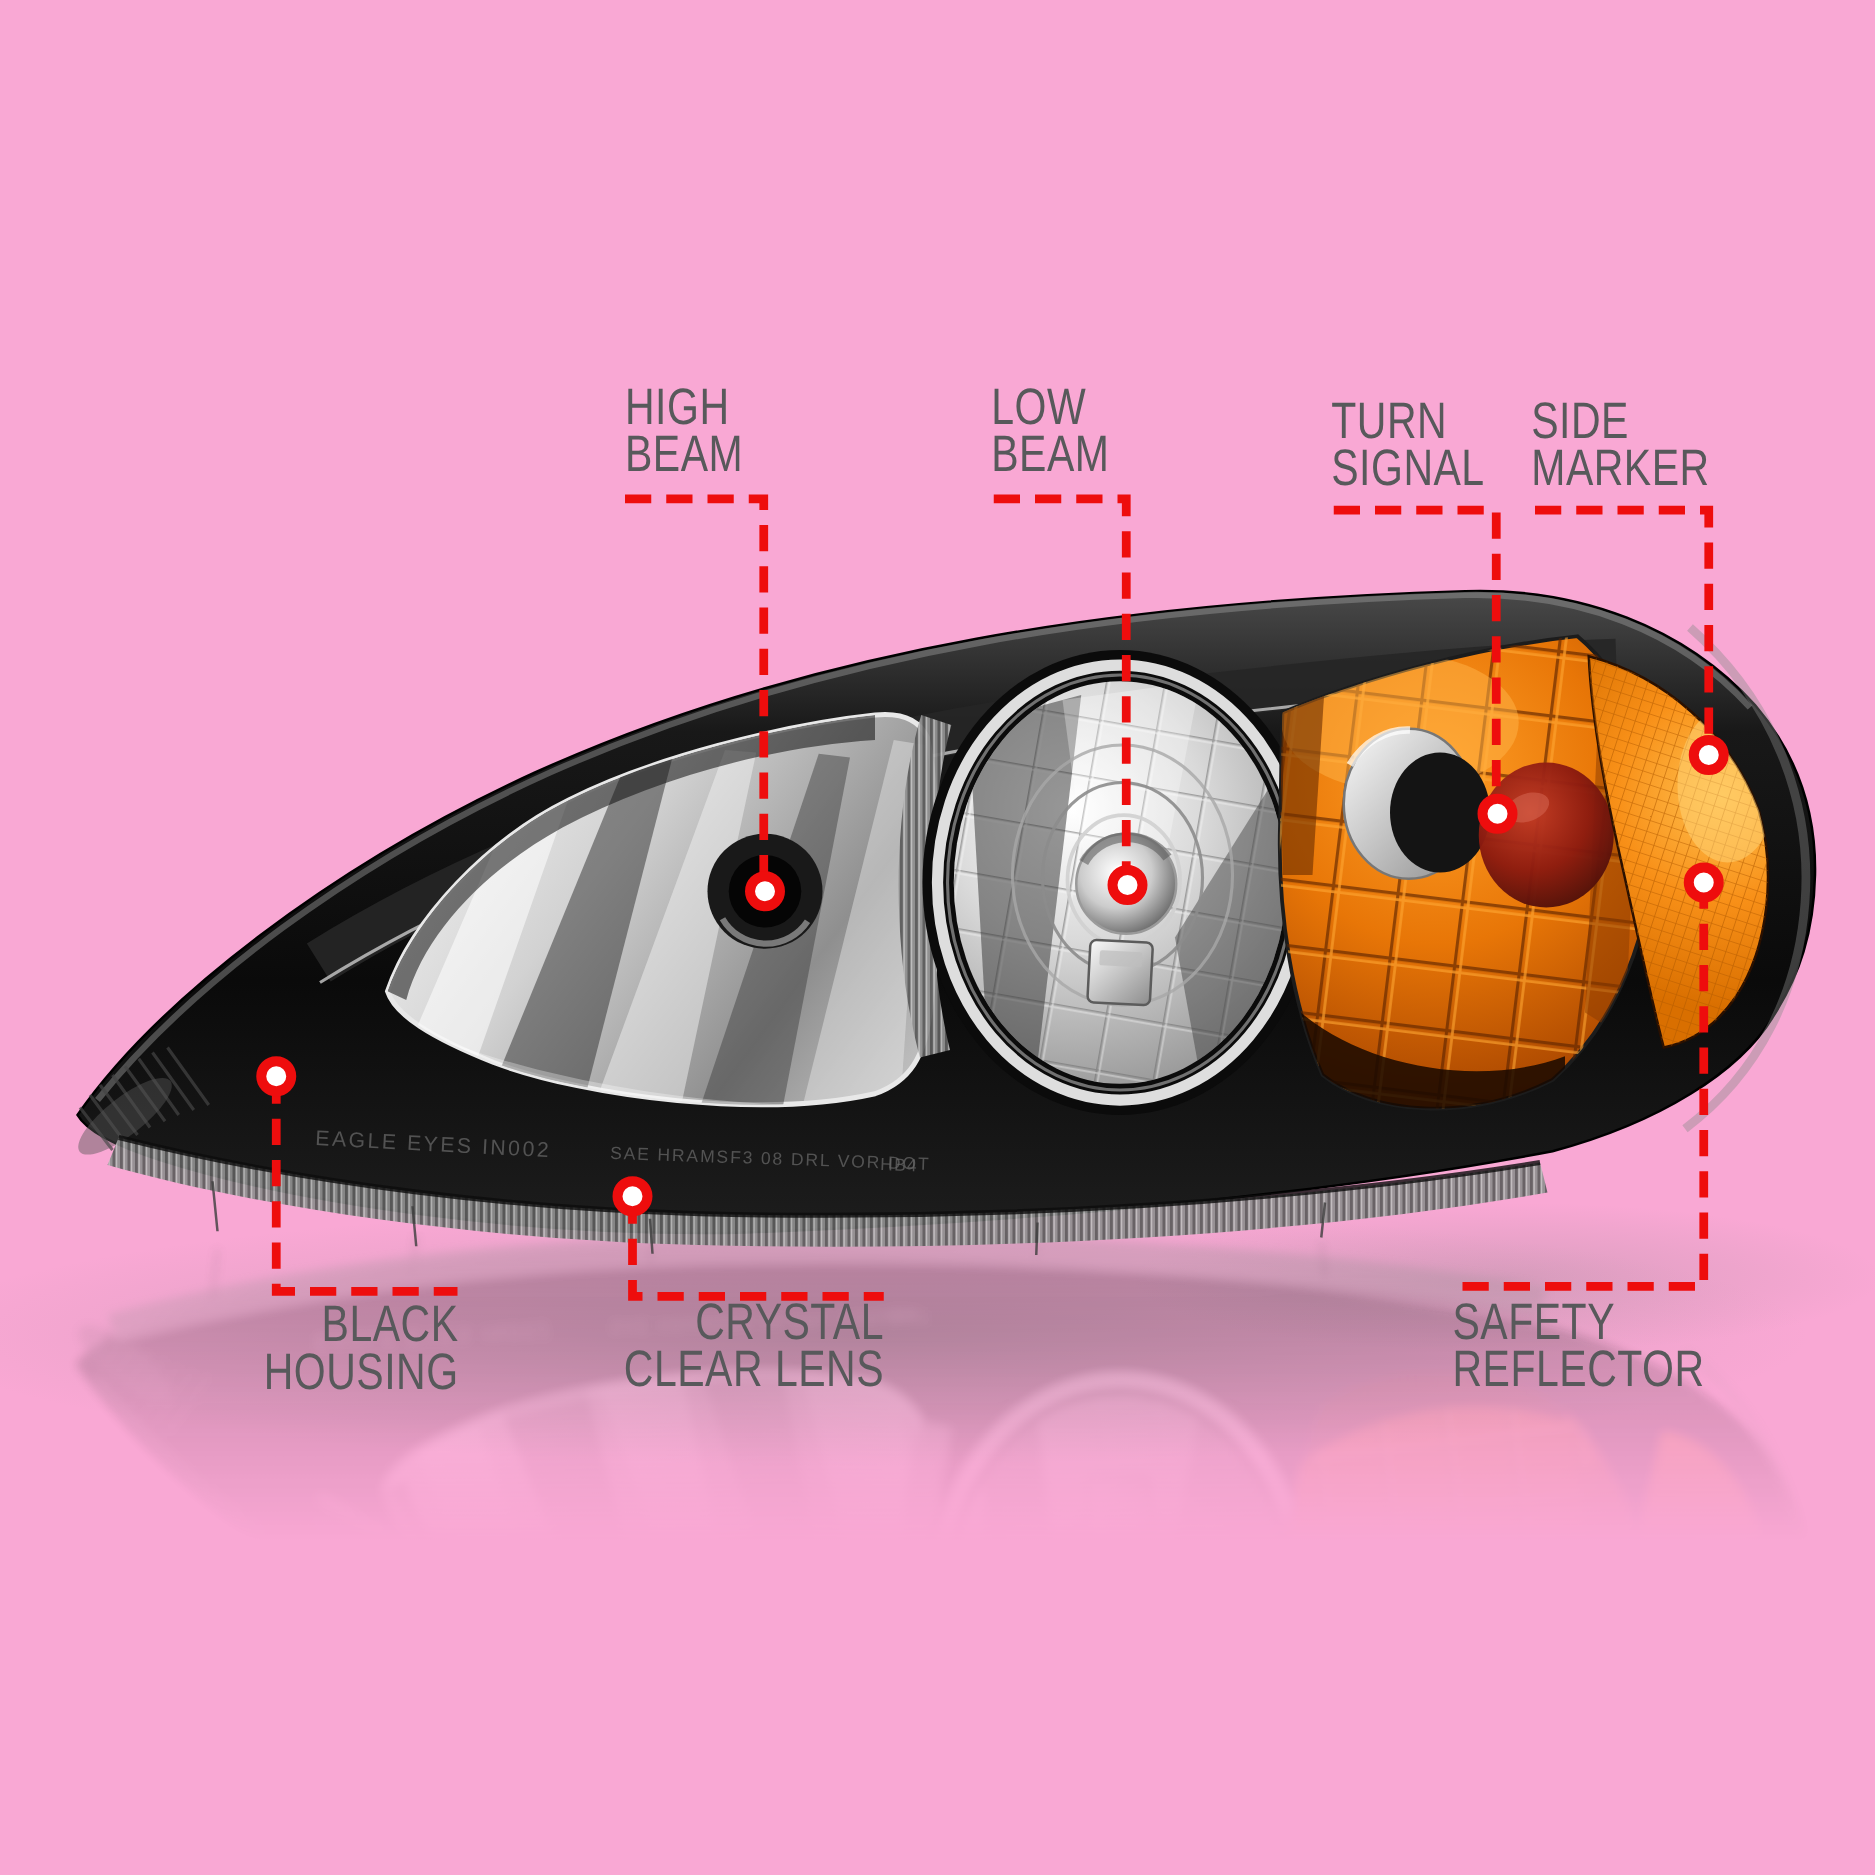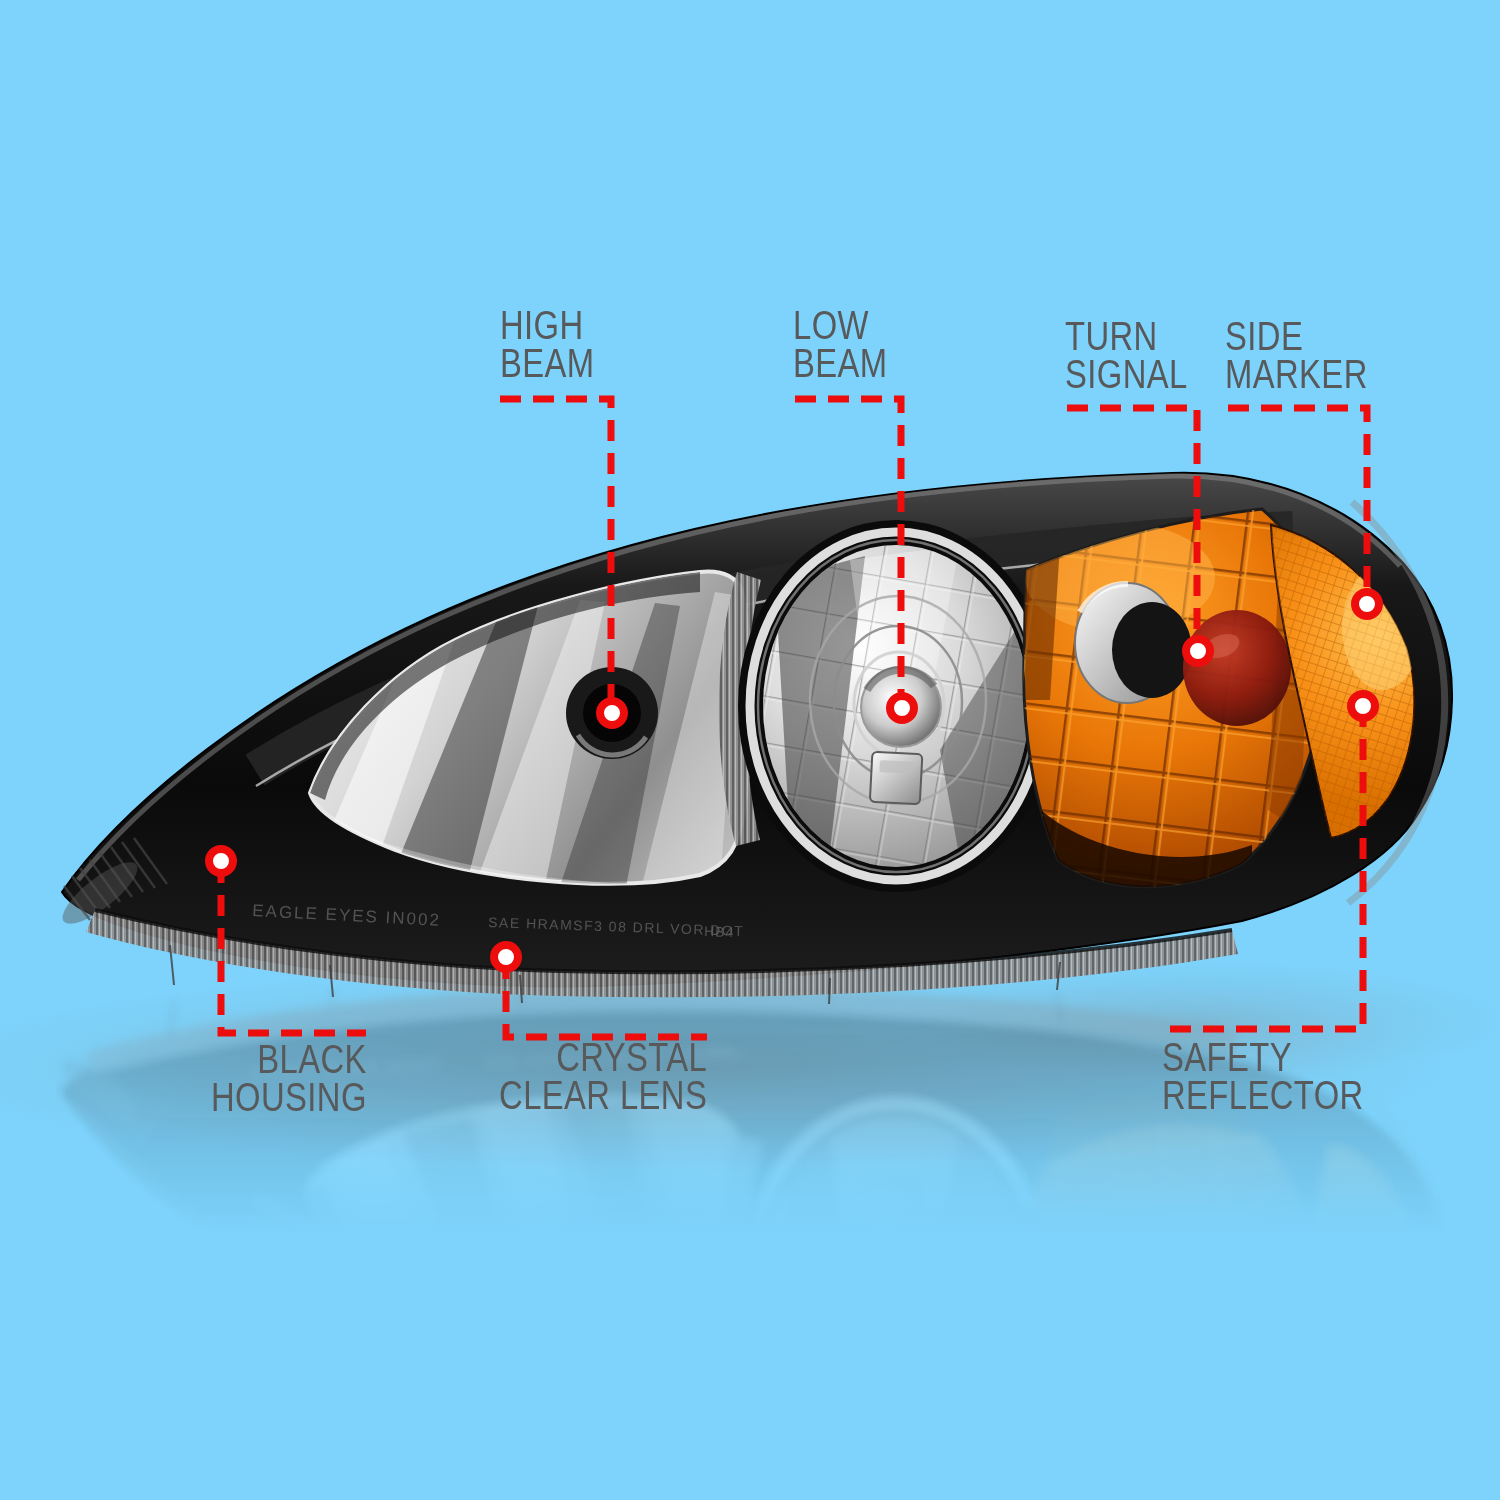--- a/index.html
+++ b/index.html
@@ -1,17 +1,17 @@
 <!DOCTYPE html>
 <html><head>
 <meta charset="utf-8">
 <style>
   html,body{margin:0;padding:0;background:#ffffff;}
   .stage{
-    position:relative;width:1500px;height:1500px;background:#7dd3fc;overflow:hidden;
+    position:relative;width:1500px;height:1500px;background:#f9a8d4;overflow:hidden;
     font-family:"Liberation Sans",sans-serif;
   }
   .art{position:absolute;left:0;top:0;z-index:1;}
   .callout{
     position:absolute;z-index:3;color:#58595b;font-size:41px;line-height:38px;
     font-weight:400;white-space:nowrap;transform:scaleX(0.8);transform-origin:0 0;
     letter-spacing:0.5px;
   }
   .callout span{display:block;}
   .c-high{left:500px;top:306px;}

